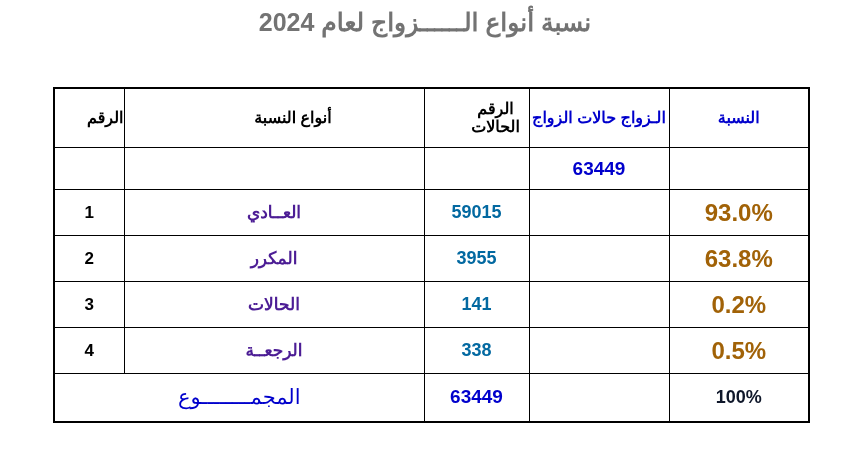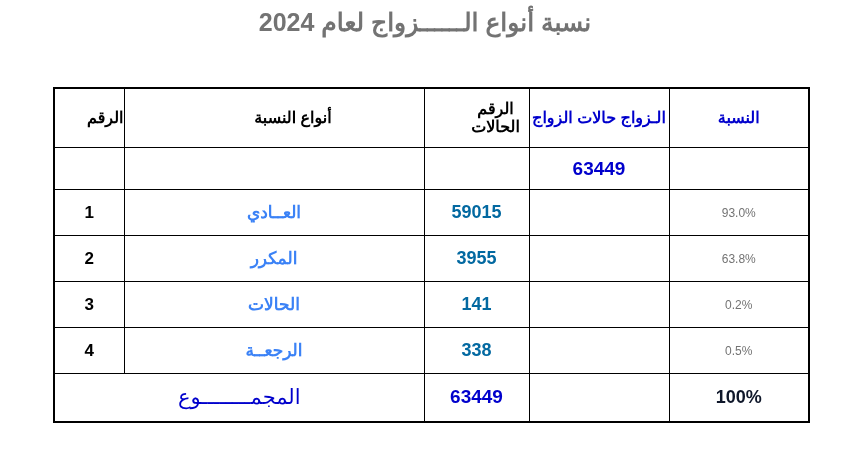--- a/index.html
+++ b/index.html
@@ -66,44 +66,44 @@
 
   .row {
     height: 46px;
   }
   .row.blank {
     height: 42px;
   }
   .cell-type {
     font-size: 17px;
     font-weight: bold;
-    color: #3b82f6;
+    color: #4c1d95;
     text-align: left;
     padding-left: 46px;
     direction: rtl;
   }
   .cell-num {
     font-size: 17px;
     font-weight: bold;
     color: #000000;
   }
   .cell-cases {
     font-size: 18px;
     font-weight: bold;
     color: #0369a1;
   }
   .cell-total {
     font-size: 19px;
     font-weight: bold;
     color: #0000cc;
   }
   .cell-percent {
-    font-size: 12px;
-    font-weight: normal;
-    color: #737373;
+    font-size: 24px;
+    font-weight: bold;
+    color: #a16207;
   }
   .sum-row { height: 48px; }
   .sum-label {
     font-size: 21px;
     font-weight: normal;
     color: #0000cc;
     text-align: center;
     letter-spacing: 0px;
   }
   .sum-cases {

